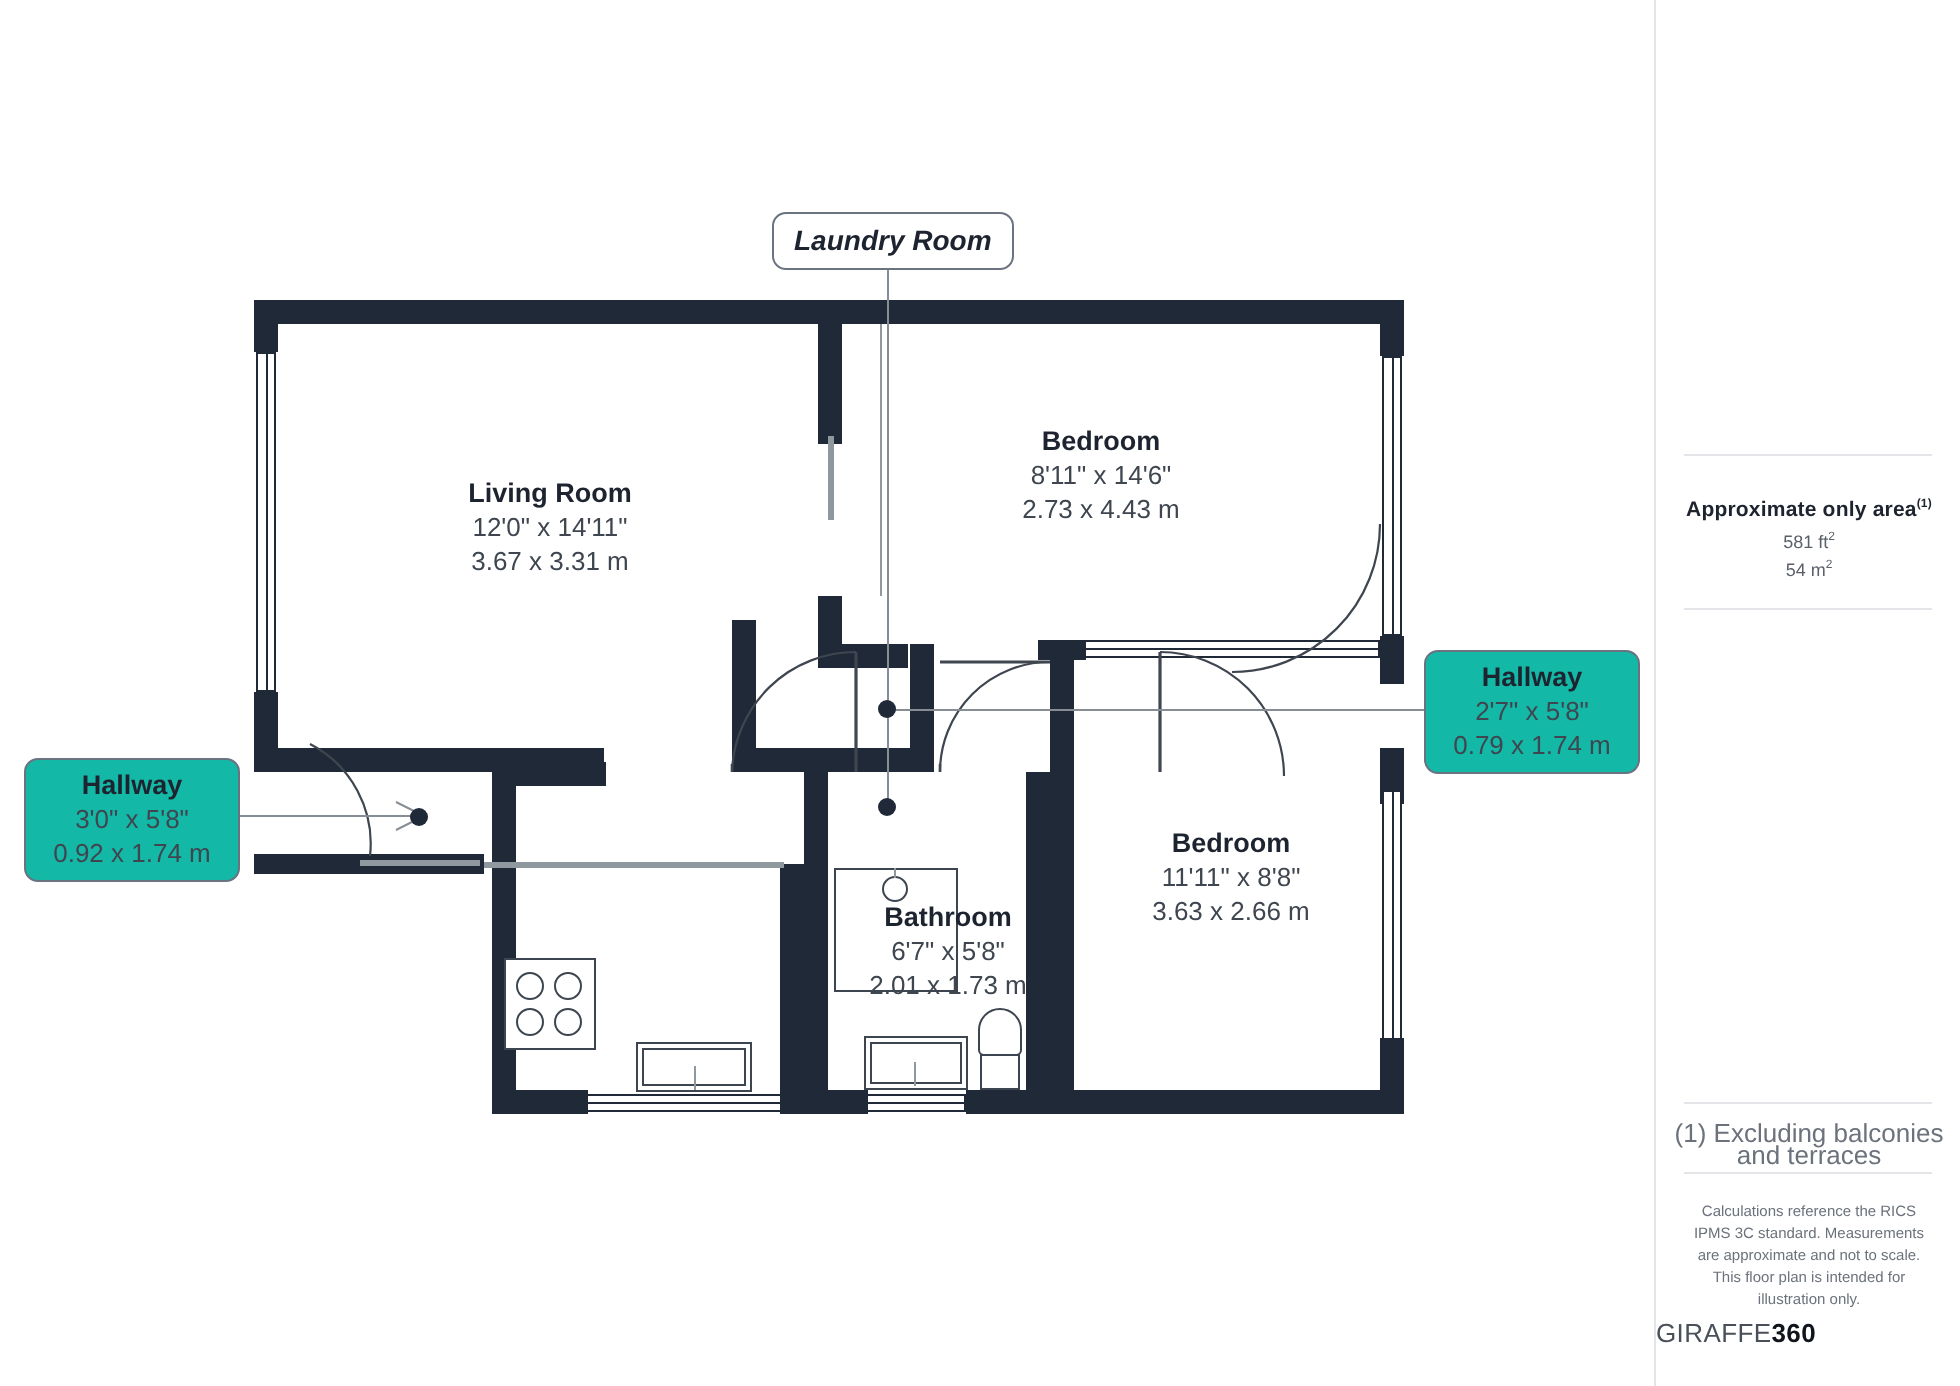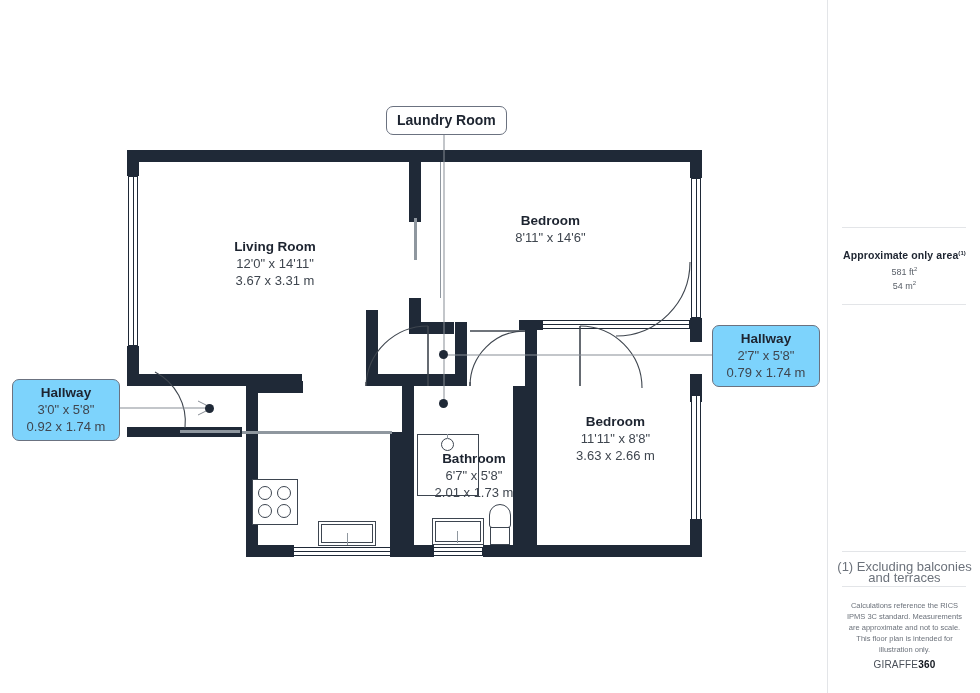--- a/index.html
+++ b/index.html
@@ -9,45 +9,45 @@
   
   .panel{position:absolute;left:827px;top:0;width:153px;height:693px;border-left:1px solid #e3e5e8;box-sizing:border-box;}
   .panel .divider{position:absolute;left:14px;right:14px;height:1px;background:#e3e5e8;}
   .area-title{position:absolute;left:0;width:153px;top:249px;text-align:center;font-size:10.5px;font-weight:bold;color:#1d2430;letter-spacing:.1px;}
   .area-title sup{font-size:6px;font-weight:bold;vertical-align:super;}
   .area-v1{position:absolute;left:0;width:153px;top:266px;text-align:center;font-size:9px;color:#5a6069;}
   .area-v2{position:absolute;left:0;width:153px;top:280px;text-align:center;font-size:9px;color:#5a6069;}
   .area-v1 sup,.area-v2 sup{font-size:6px;vertical-align:super;}
   .foot1{position:absolute;left:6px;width:141px;top:561px;text-align:center;font-size:13px;color:#6c727b;line-height:11px;}
   .foot2{position:absolute;left:14px;width:125px;top:600px;text-align:center;font-size:7.5px;color:#6c727b;line-height:11px;}
-  .brand{position:absolute;left:0;width:153px;top:659px;text-align:center;font-size:10px;color:#4a5059;letter-spacing:.2px;}
+  .brand{position:absolute;left:0;width:153px;top:659px;font-size:13px;color:#4a5059;letter-spacing:.2px;}
   .brand b{color:#10151d;font-weight:bold;}
 
   
   .wall{position:absolute;background:#1f2937;}
   .thinwall{position:absolute;background:#8f979f;}
   .win{position:absolute;background:#ffffff;border:1px solid #1f2937;box-sizing:border-box;}
   .winline{position:absolute;background:#1f2937;}
   .fix{position:absolute;border:1.2px solid #3d4550;background:#fff;box-sizing:border-box;}
   .fix2{position:absolute;border:1px solid #3d4550;background:#fff;box-sizing:border-box;}
   .circ{position:absolute;border:1.2px solid #3d4550;border-radius:50%;background:#fff;box-sizing:border-box;}
   .dot{position:absolute;width:9px;height:9px;border-radius:50%;background:#1f2937;}
 
   
   .rlabel{position:absolute;text-align:center;color:#1d2430;}
   .rlabel .nm{font-size:13.5px;font-weight:bold;line-height:17px;white-space:nowrap;}
   .rlabel .d1{font-size:13px;color:#3f464f;line-height:17px;white-space:nowrap;}
   .rlabel .d2{font-size:13px;color:#3f464f;line-height:17px;white-space:nowrap;}
 
   
   .boxlabel{position:absolute;border:1px solid #5b6views;}
-  .boxlabel{border:1px solid #6b7280;border-radius:7px;background:#7dd3fc;text-align:center;box-sizing:border-box;padding:4px 8px 5px 8px;}
+  .boxlabel{border:1px solid #6b7280;border-radius:7px;background:#14b8a6;text-align:center;box-sizing:border-box;padding:4px 8px 5px 8px;}
   .boxlabel .nm{font-size:13.5px;font-weight:bold;color:#1d2430;line-height:17px;white-space:nowrap;}
   .boxlabel .d1,.boxlabel .d2{font-size:13px;color:#3f464f;line-height:17px;white-space:nowrap;}
-  .boxsimple{position:absolute;border:1px solid #6b7280;border-radius:7px;background:#fff;text-align:center;box-sizing:border-box;padding:4px 10px 5px 10px;}
+  .boxsimple{position:absolute;border:1px solid #6b7280;border-radius:7px;background:#fff;text-align:center;box-sizing:border-box;padding:4px 10px 5px 10px;font-style:italic;}
   .boxsimple .nm{font-size:14px;font-weight:bold;color:#1d2430;line-height:18px;white-space:nowrap;}
 
   svg.arcs{position:absolute;left:0;top:0;width:980px;height:693px;pointer-events:none;}
 </style>
 </head>
 <body>
 
 <div id="page">
 
   <div>
@@ -179,20 +179,21 @@
 
   <div class="rlabel" style="left:190px;top:238px;width:170px;">
     <div class="nm">Living Room</div>
     <div class="d1">12'0" x 14'11"</div>
     <div class="d2">3.67 x 3.31 m</div>
   </div>
 
   <div class="rlabel" style="left:468px;top:212px;width:165px;">
     <div class="nm">Bedroom</div>
     <div class="d1">8'11" x 14'6"</div>
+    <div class="d2">2.73 x 4.43 m</div>
   </div>
 
   <div class="rlabel" style="left:533px;top:413px;width:165px;">
     <div class="nm">Bedroom</div>
     <div class="d1">11'11" x 8'8"</div>
     <div class="d2">3.63 x 2.66 m</div>
   </div>
 
 
   <div class="rlabel" style="left:405px;top:450px;width:138px;">

